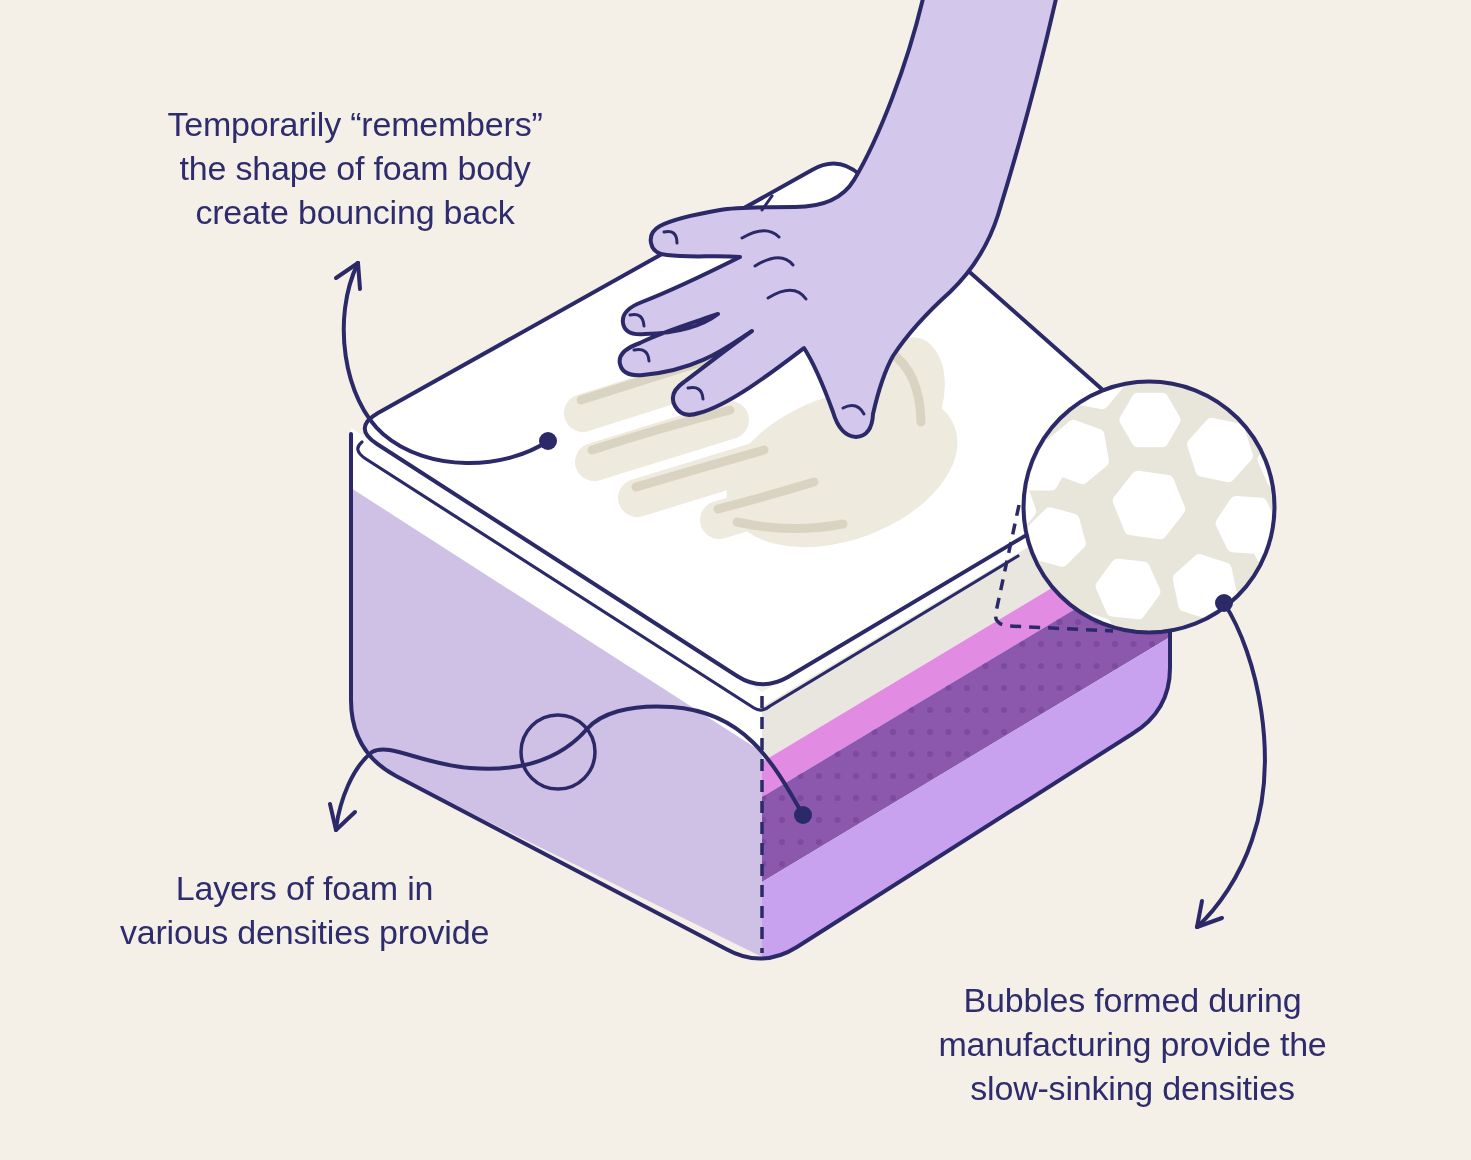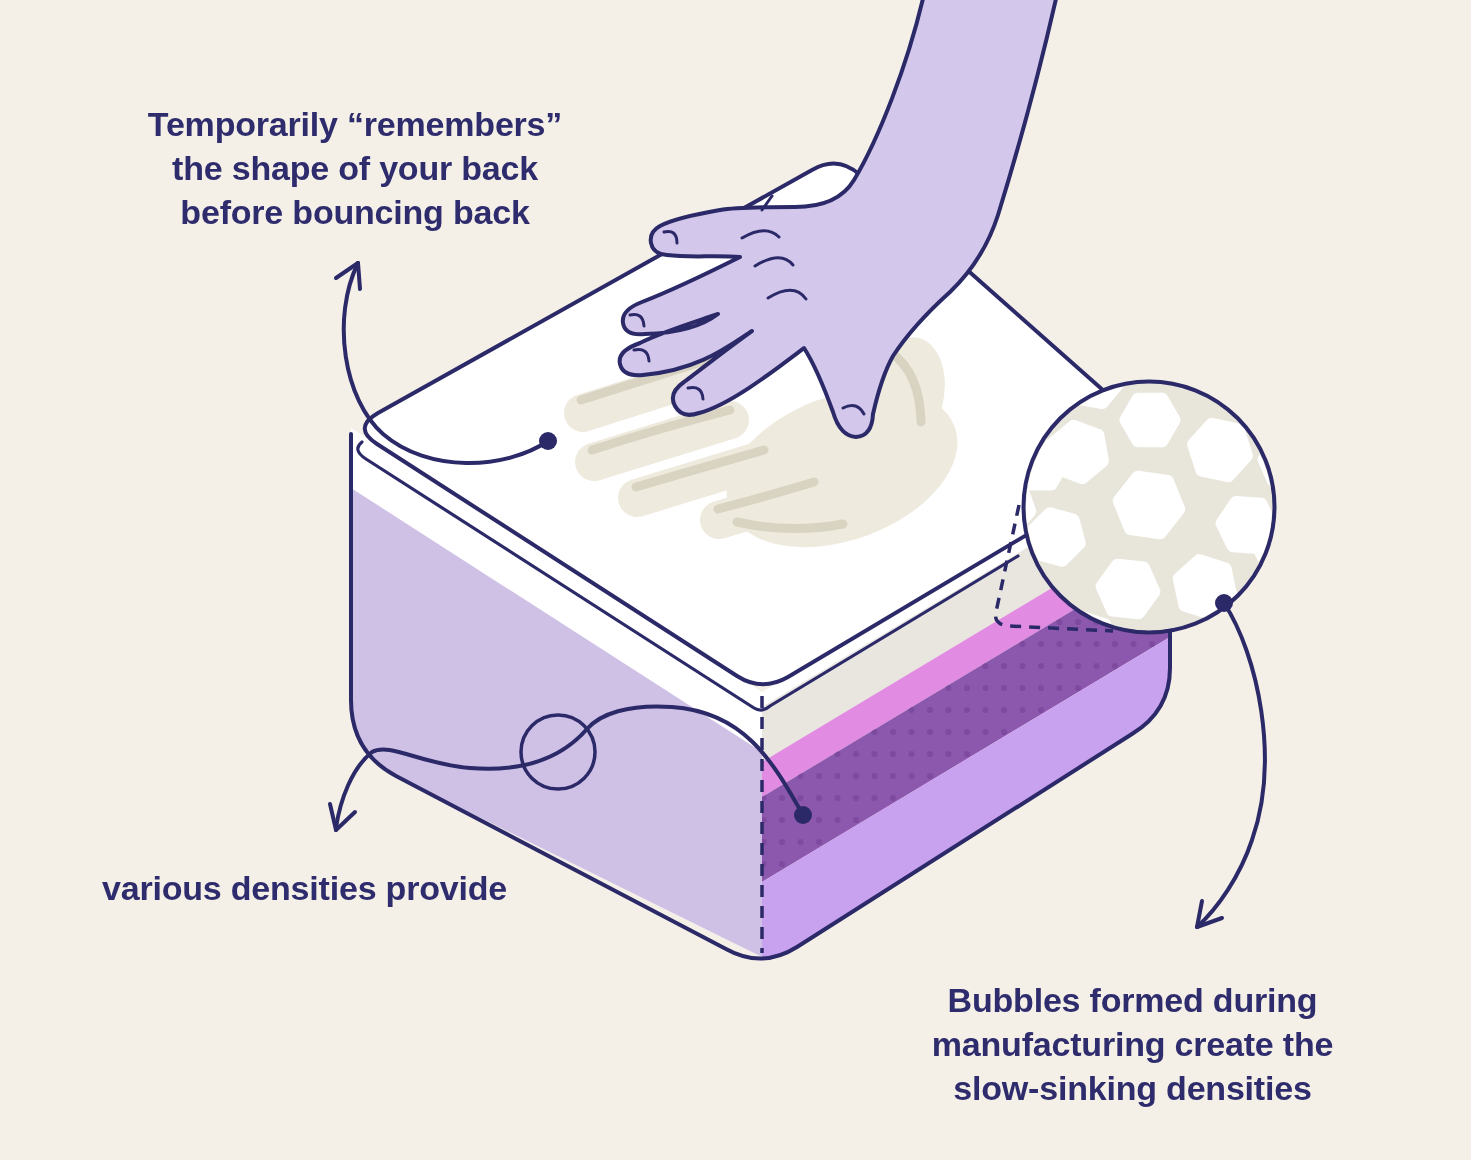--- a/index.html
+++ b/index.html
@@ -11,21 +11,21 @@
     font-family:"Liberation Sans", sans-serif;
   }
   #artwork{position:absolute;left:0;top:0;}
   .caption{
     position:absolute;
     color:#2e2c6d;
     font-size:34px;
     line-height:44px;
     letter-spacing:-0.2px;
     text-align:center;
-    font-weight:700;
+    font-weight:400;
   }
   #caption-memory {left:110px;top:102px;width:490px;}
   #caption-layers {left:72px;top:866px;width:465px;}
   #caption-bubbles{left:900px;top:938px;width:465px;margin-top:40px;}
   #bubble-cells polygon{fill:#ffffff;stroke:#ffffff;stroke-width:13;stroke-linejoin:round;}
   .navy-line{stroke:#2b2968;fill:none;}
 </style>
 </head>
 <body>
 
@@ -185,27 +185,28 @@
       <path class="navy-line" stroke-width="4" stroke-linecap="round" d="M 548 441 C 505 470, 428 473, 383 434 C 344 400, 331 318, 358 263"></path>
       <g class="navy-line" stroke-width="4" stroke-linecap="round">
         <path d="M 358 263 L 336 278"></path>
         <path d="M 358 263 L 360 289"></path>
       </g>
     </g>
   </svg>
 
   <div class="caption" id="caption-memory">
     <div>Temporarily “remembers”</div>
-    <div>the shape of your back</div>
-    <div>before bouncing back</div>
+    <div>the shape of foam body</div>
+    <div>create bouncing back</div>
   </div>
 
   <div class="caption" id="caption-layers">
+    <div>Layers of foam in</div>
     <div>various densities provide</div>
   </div>
 
   <div class="caption" id="caption-bubbles">
     <div>Bubbles formed during</div>
-    <div>manufacturing create the</div>
+    <div>manufacturing provide the</div>
     <div>slow-sinking densities</div>
   </div>
 
 </div>
 
 </body></html>

